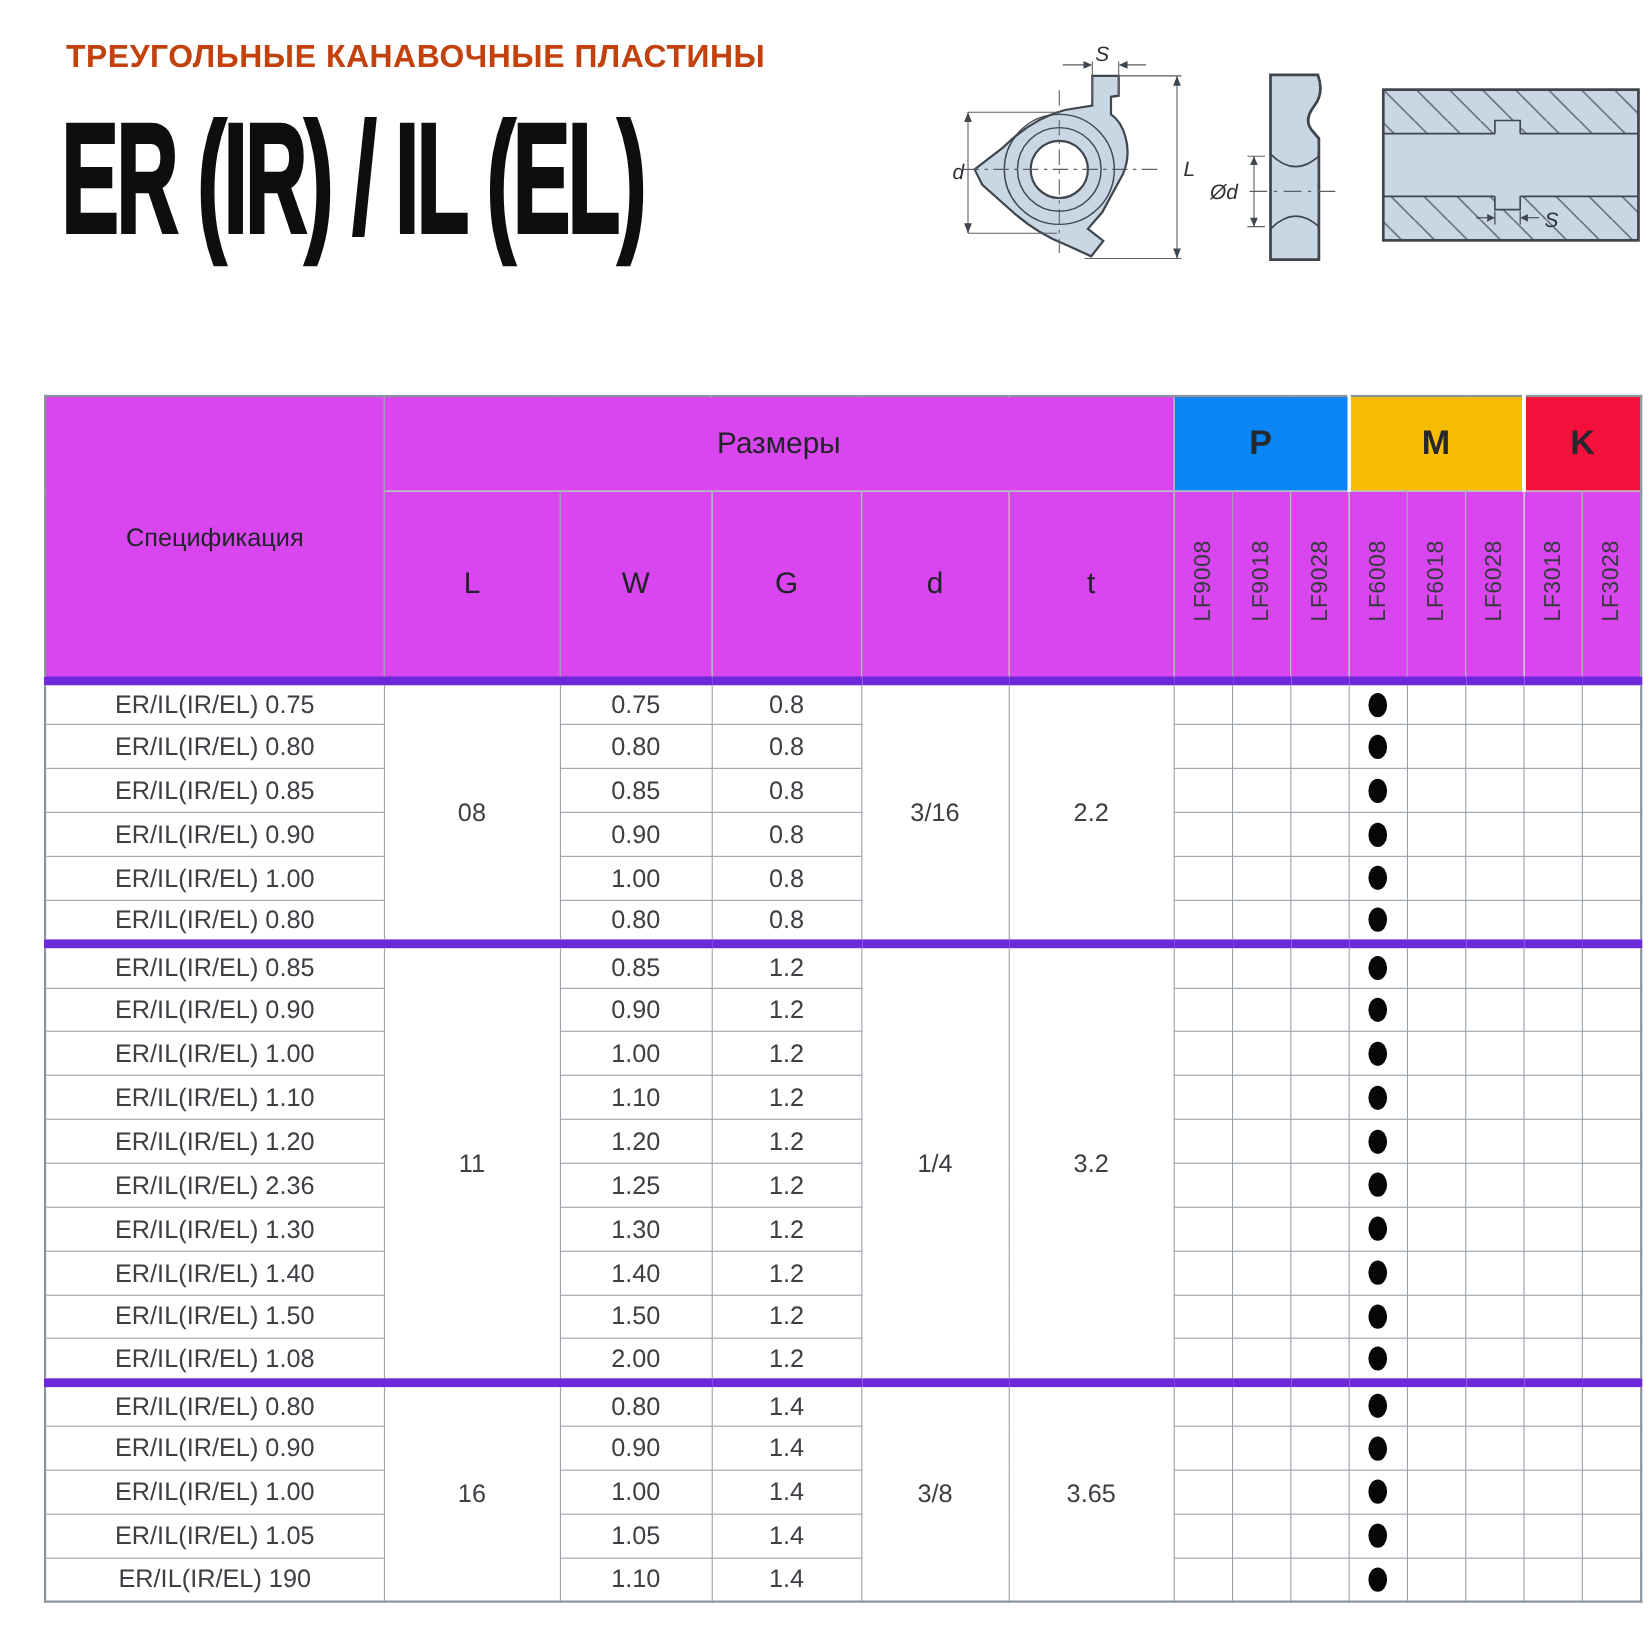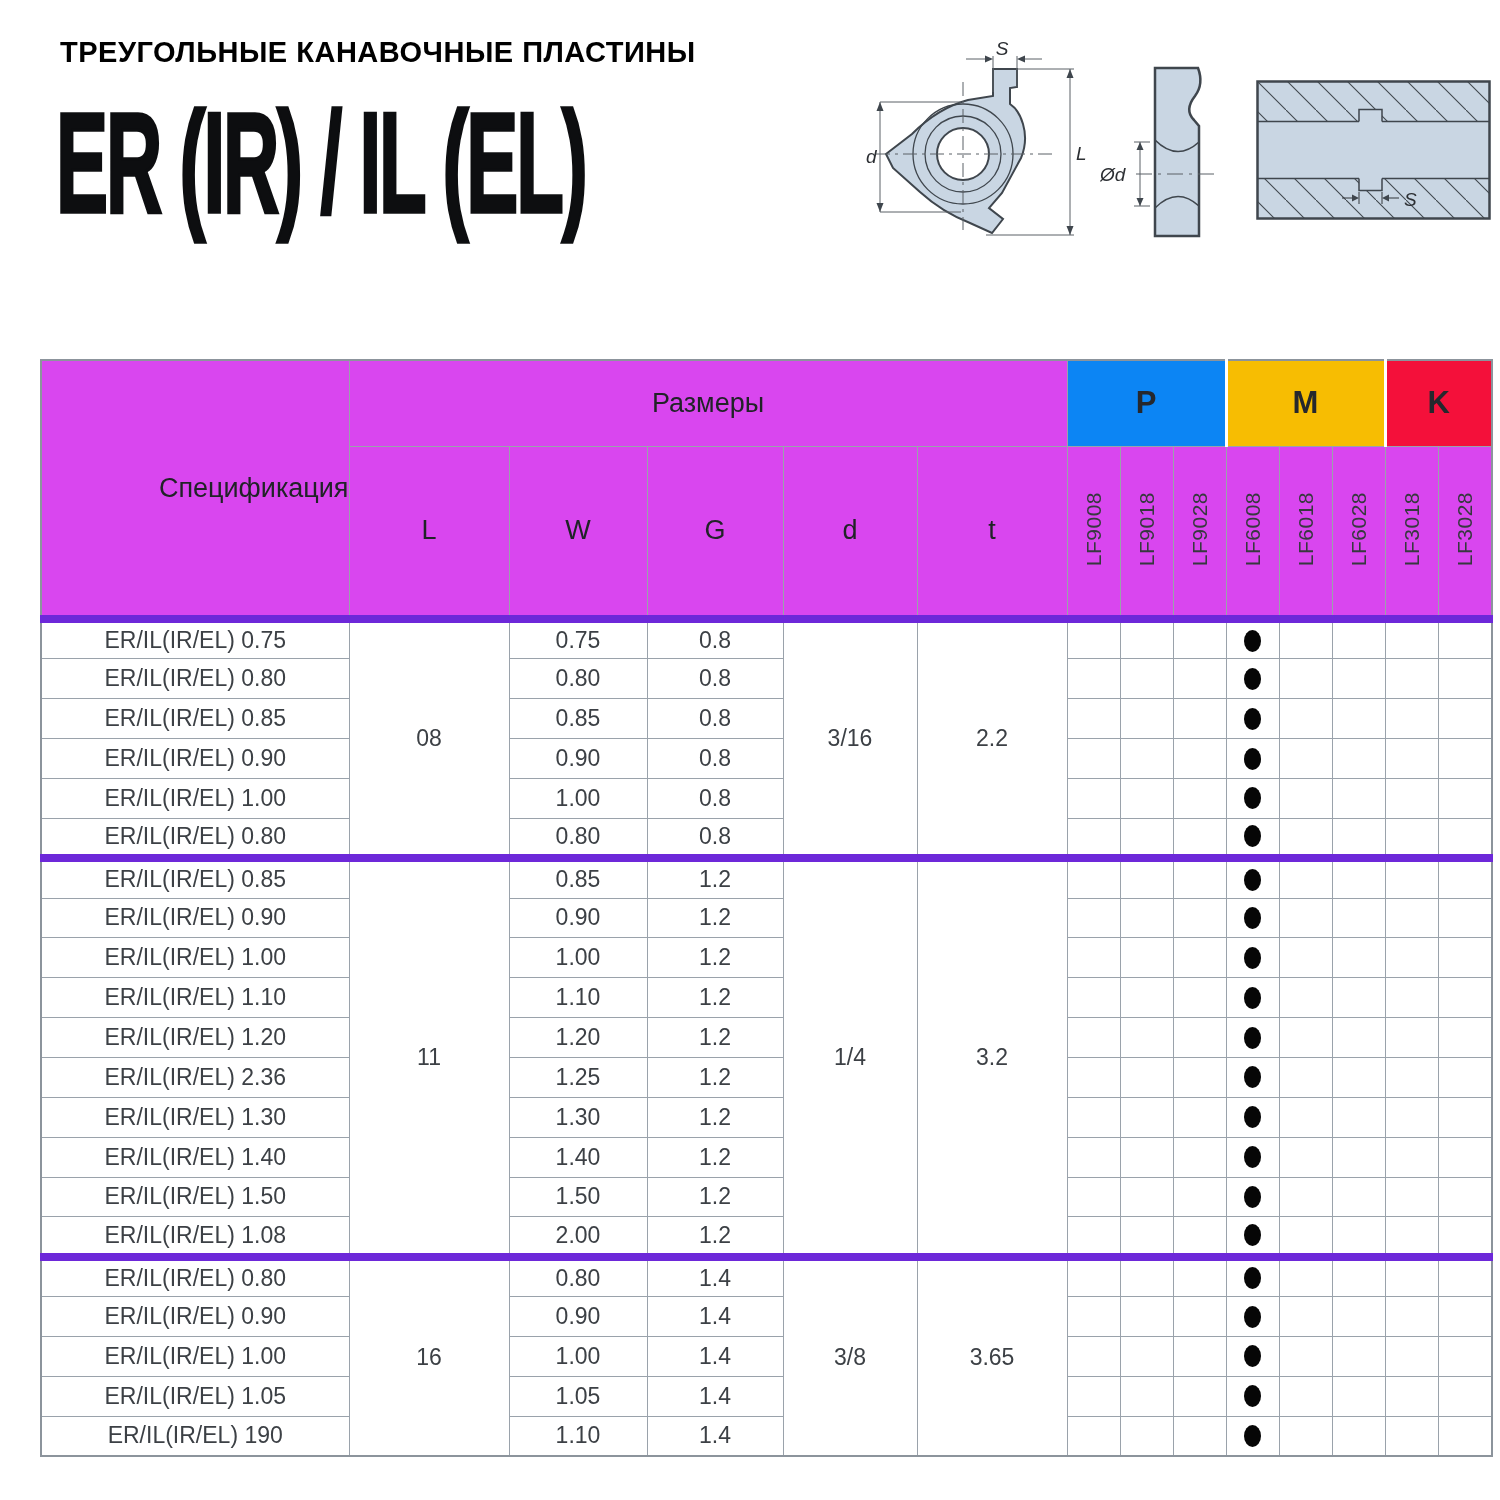--- a/index.html
+++ b/index.html
@@ -27,40 +27,40 @@
   #draw-section{left:1256px; top:80px;}
   svg text{font-family:"Liberation Sans","DejaVu Sans",sans-serif;}
 
   table.spec-table{position:absolute; left:40px; top:359px; width:1452px;
     border-collapse:collapse; table-layout:fixed;
     border:2px solid #8c949c;}
   .spec-table th, .spec-table td{border:1px solid #9aa2ab; overflow:hidden;}
   thead th{background:#d946ef; font-weight:400; color:#202327; vertical-align:middle; text-align:center;}
   tr.h1{height:86px;}
   tr.h2{height:173px;}
-  .spec-h{font-size:27px;text-align:right;}
+  .spec-h{font-size:23px;}
   .dims-h{font-size:27px;}
   .grp{font-size:31px; font-weight:700; color:#26282d; border-top-width:3px; border-top-style:solid;}
   .grp-m,.grp-k{border-left:3px solid #ffffff !important;}
   .dim{font-size:27px;}
   .grade{padding:0;}
   .vert{display:inline-block; writing-mode:vertical-rl; transform:rotate(180deg);
     font-size:21px; color:#36393e; letter-spacing:.5px; white-space:nowrap;}
   tbody tr{height:39.86px;}
   tbody td{background:#fff; font-size:23px; color:#3c4045; text-align:center; vertical-align:middle;}
   tbody td.spec{font-size:23px;}
   tbody tr.group-start td{border-top:8px solid #6d28d9;}
   .dot{display:block; margin:0 auto; width:17px; height:22px; border-radius:50%; background:#060606;}
 </style>
 </head>
 <body>
 
 <div class="page">
 
-  <div class="category" style="color: #000000;">ТРЕУГОЛЬНЫЕ КАНАВОЧНЫЕ ПЛАСТИНЫ</div>
+  <div class="category" style="color: #c2410c;">ТРЕУГОЛЬНЫЕ КАНАВОЧНЫЕ ПЛАСТИНЫ</div>
   <div class="title">ER (IR) / IL (EL)</div>
 
 
   <svg id="draw-front" class="drawing" width="225" height="205" viewBox="0 0 225 205">
     <path d="M20,112 L46,92 Q72,66 102,58 L127,54 L127,27 L151,27 L151,45 L144,46 L144,62
          Q153,68 157,82 Q162,99 155,116 L136,151 L123,166 L137,177 L126,191 L104,181
          Q76,170 54,150 L27,126 Z" fill="var(--draw-fill)" stroke="var(--draw-stroke)" stroke-width="2"></path>
     <circle cx="97" cy="112" r="50" fill="none" stroke="var(--draw-stroke)" stroke-width="1.3"></circle>
     <circle cx="97" cy="112" r="38" fill="none" stroke="var(--draw-stroke)" stroke-width="1.3"></circle>
     <circle cx="97" cy="112" r="26" fill="#ffffff" stroke="var(--draw-stroke)" stroke-width="2"></circle>

